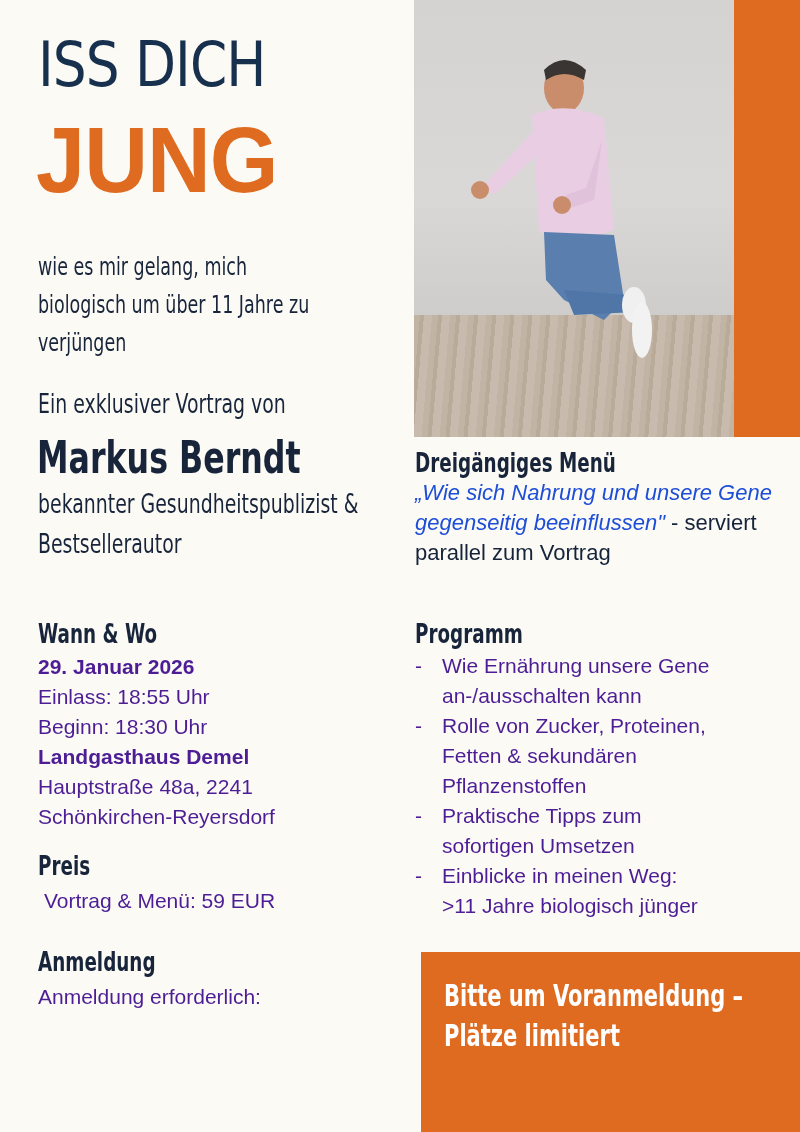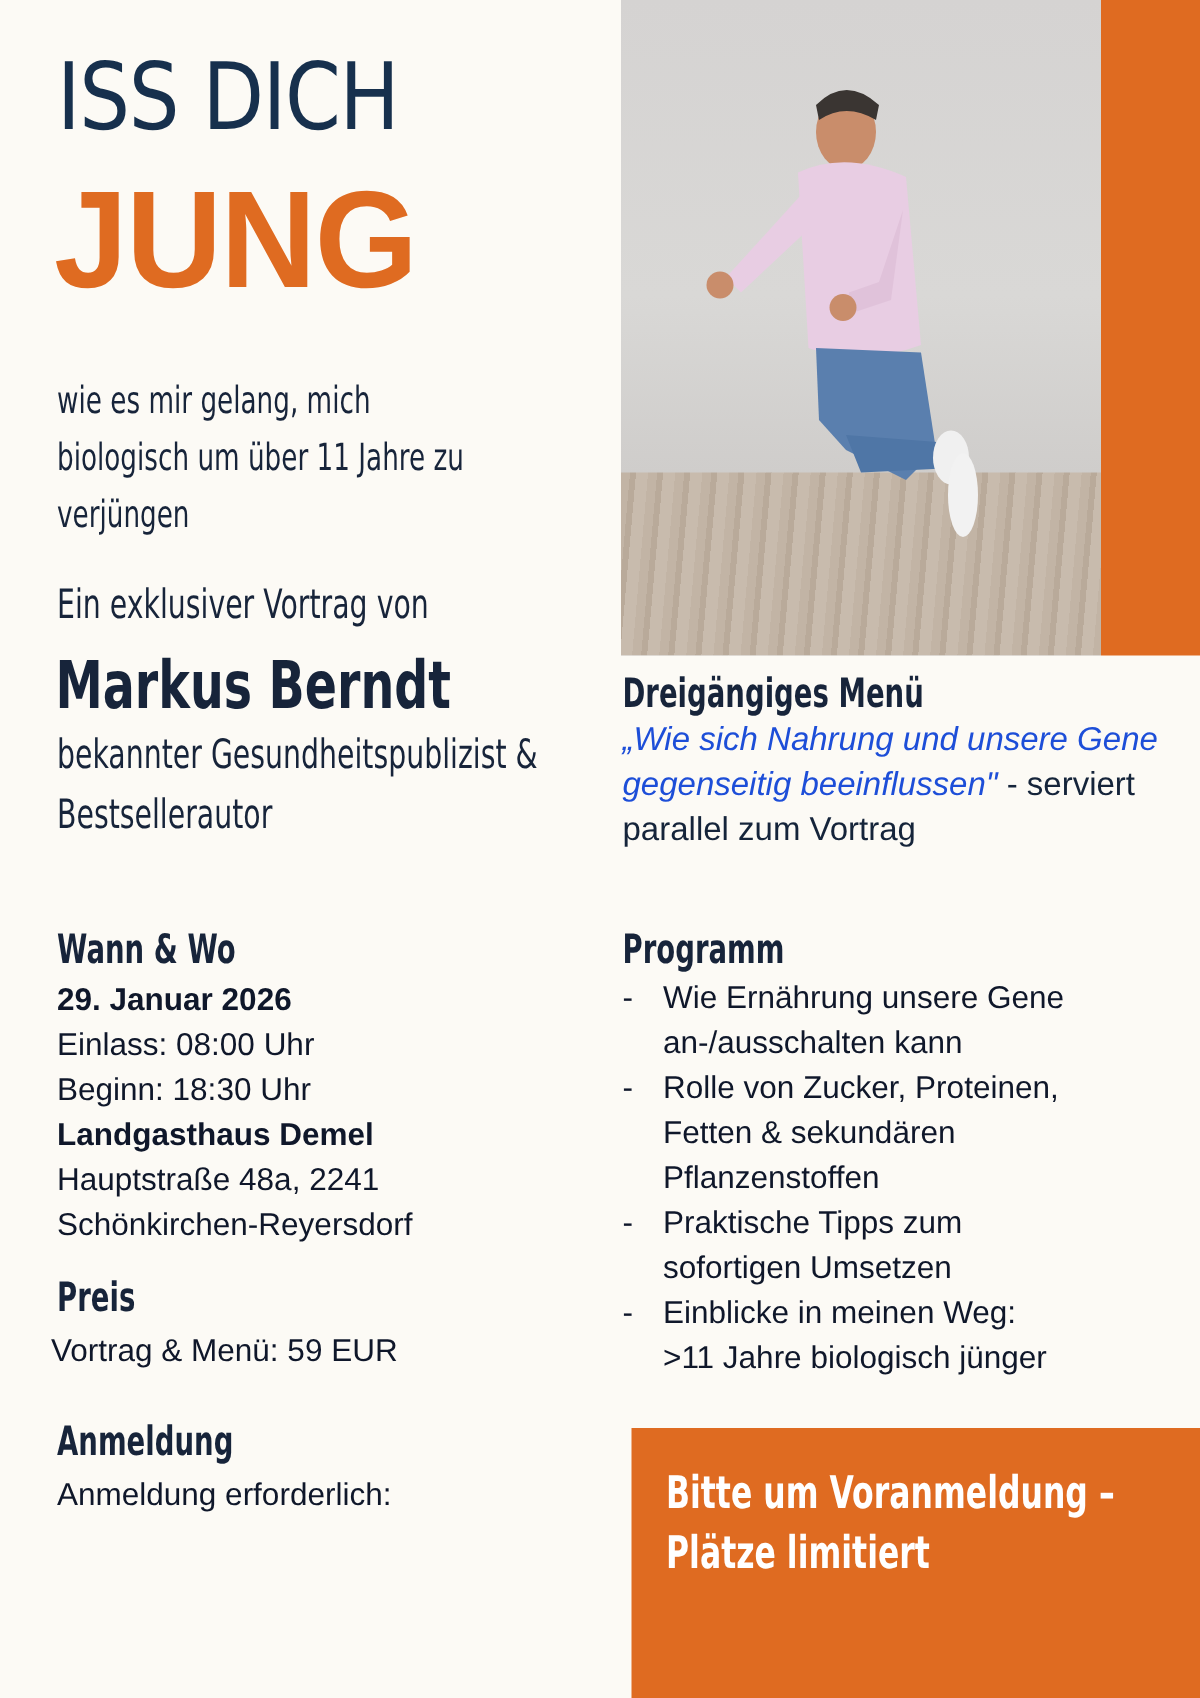--- a/index.html
+++ b/index.html
@@ -13,26 +13,26 @@
   .intro { left: 38px; top: 388px; font-size: 27px; color: #17243a; }
   .name { left: 37px; top: 432px; font-size: 44px; font-weight: bold; color: #17243a; transform: scaleX(0.72); }
   .desc { left: 38px; top: 484px; font-size: 27px; line-height: 40px; color: #17243a; }
   .photo { left: 414px; top: 0; width: 320px; height: 437px; background: linear-gradient(180deg, #d5d3d2 0%, #d9d8d6 45%, #cfcdcb 72%); overflow: hidden; }
   .floor { position: absolute; left: 0; bottom: 0; width: 100%; height: 122px; background: repeating-linear-gradient(95deg, #c2b4a5 0 6px, #b9aa9a 6px 10px, #c8bbad 10px 18px); }
   .orange-bar { left: 734px; top: 0; width: 66px; height: 437px; background: #df6b21; }
   .h-small { font-size: 27px; font-weight: bold; color: #17243a; transform: scaleX(0.68); }
   .menu-head { left: 415px; top: 447px; }
   .menu-text { left: 415px; top: 478px; font-size: 22px; line-height: 30px; width: 380px; }
   .menu-text .q { color: #1d4ed8; font-style: italic; }
-  .body-txt { font-size: 21px; line-height: 30px; color: #0f172a; }
+  .body-txt { font-size: 21px; line-height: 30px; color: #4c1d95; }
   .wann-head { left: 38px; top: 618px; }
   .wann-list { left: 38px; top: 652px; }
   .b { font-weight: bold; }
   .preis-head { left: 38px; top: 850px; }
-  .preis-txt { left: 34px; top: 886px; }
+  .preis-txt { left: 44px; top: 886px; }
   .anm-head { left: 38px; top: 946px; }
   .anm-txt { left: 38px; top: 982px; text-align: center; }
   .prog-head { left: 415px; top: 618px; }
   .prog-list { left: 415px; top: 651px; list-style: none; }
   .prog-list li { display: flex; }
   .prog-list .dash { width: 27px; flex: none; }
   .cta { left: 421px; top: 952px; width: 379px; height: 180px; background: #df6b21; }
   .cta-text { position: absolute; left: 23px; top: 24px; font-size: 30px; line-height: 40px; font-weight: bold; color: #ffffff; }
 </style>
 </head>
@@ -73,21 +73,21 @@
 <div class="abs orange-bar"></div>
 
 <div class="abs cond h-small menu-head">Dreigängiges Menü</div>
 <div class="abs menu-text">
   <span class="q">„Wie sich Nahrung und unsere Gene gegenseitig beeinflussen"</span><span> - serviert parallel zum Vortrag</span>
 </div>
 
 <div class="abs cond h-small wann-head">Wann &amp; Wo</div>
 <div class="abs body-txt wann-list">
   <div class="b">29. Januar 2026</div>
-  <div>Einlass: 08:00 Uhr</div>
+  <div>Einlass: 18:55 Uhr</div>
   <div>Beginn: 18:30 Uhr</div>
   <div class="b">Landgasthaus Demel</div>
   <div>Hauptstraße 48a, 2241</div>
   <div>Schönkirchen-Reyersdorf</div>
 </div>
 
 <div class="abs cond h-small preis-head">Preis</div>
 <div class="abs body-txt preis-txt">Vortrag &amp; Menü: 59 EUR</div>
 
 <div class="abs cond h-small anm-head">Anmeldung</div>

